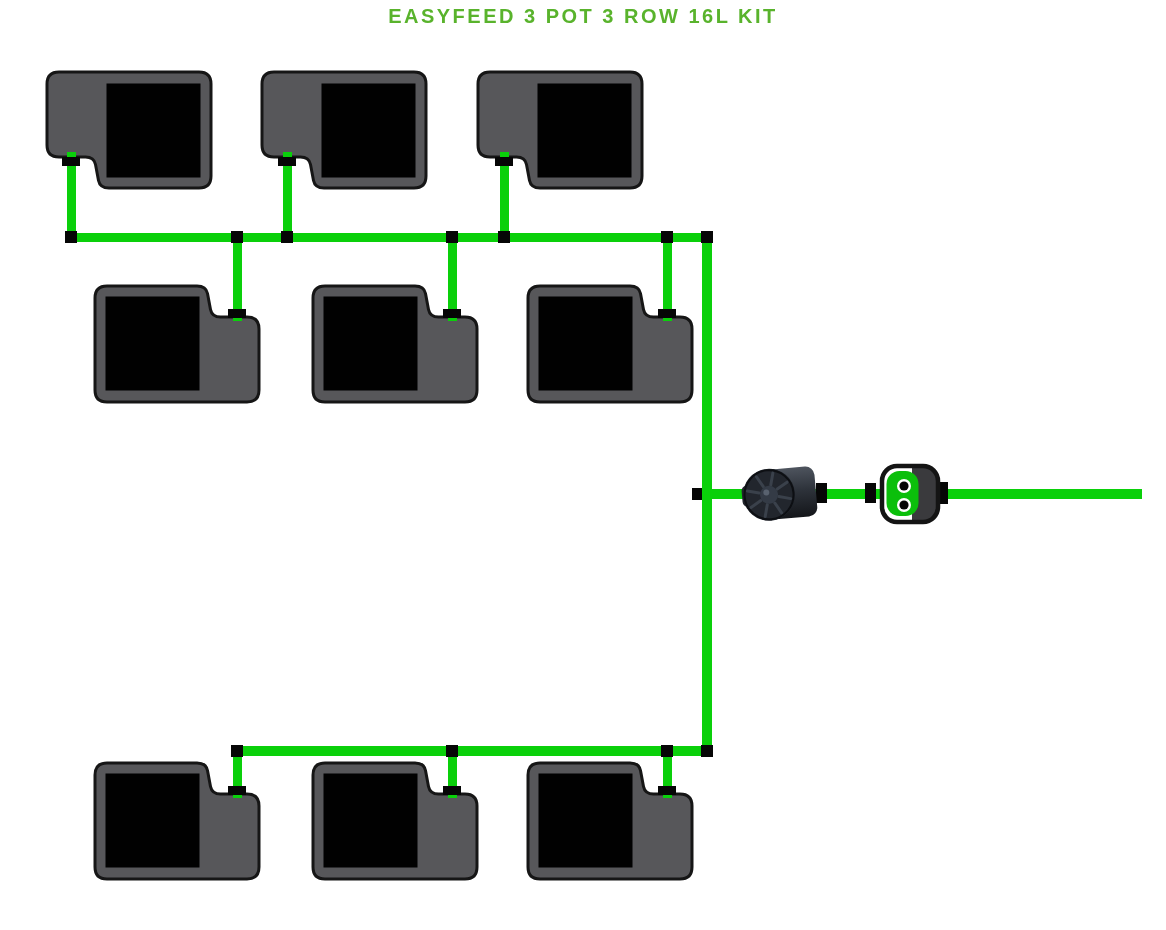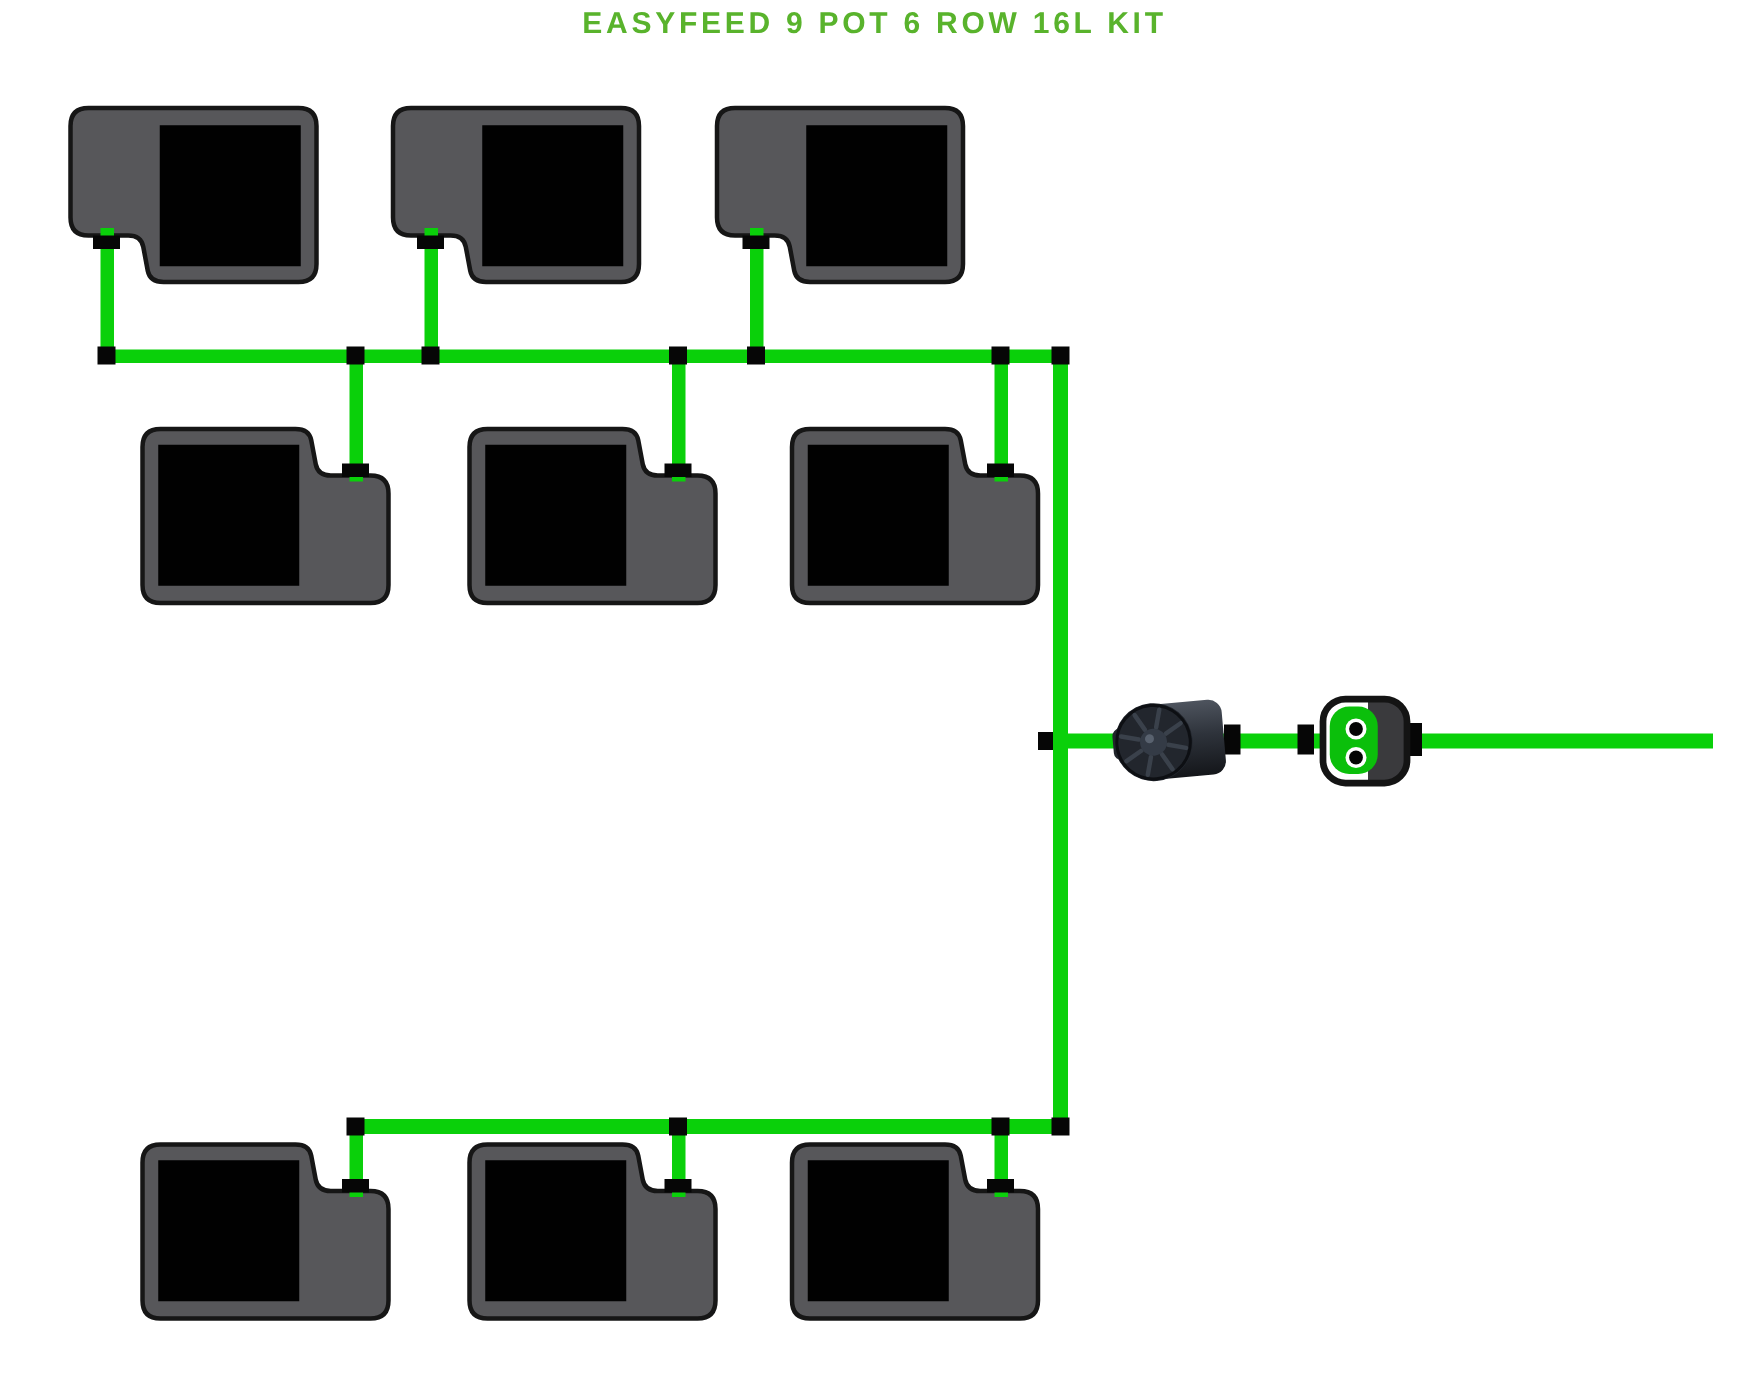--- a/index.html
+++ b/index.html
@@ -15,21 +15,21 @@
   .tube{position:absolute;background:var(--tube-green,#0ad00a);z-index:2;}
   .fitting{position:absolute;background:var(--fitting-black,#060606);z-index:3;}
   .pot{position:absolute;z-index:1;}
   .device{position:absolute;z-index:5;}
 </style>
 </head>
 <body>
 
 <div class="canvas" id="canvas">
 
-  <div class="title">EASYFEED 9 POT 6 ROW 16L KIT</div>
+  <div class="title">EASYFEED 3 POT 3 ROW 16L KIT</div>
 
   <svg class="device" style="left:738px;top:460px" width="86" height="68" viewBox="0 0 86 68">
     <defs>
       <linearGradient id="fbody" x1="0" y1="0" x2="0" y2="1">
         <stop offset="0" stop-color="#4e545e"></stop>
         <stop offset="0.45" stop-color="#2e333b"></stop>
         <stop offset="1" stop-color="#14161a"></stop>
       </linearGradient>
     </defs>
     <g transform="rotate(-5 40 34)">

